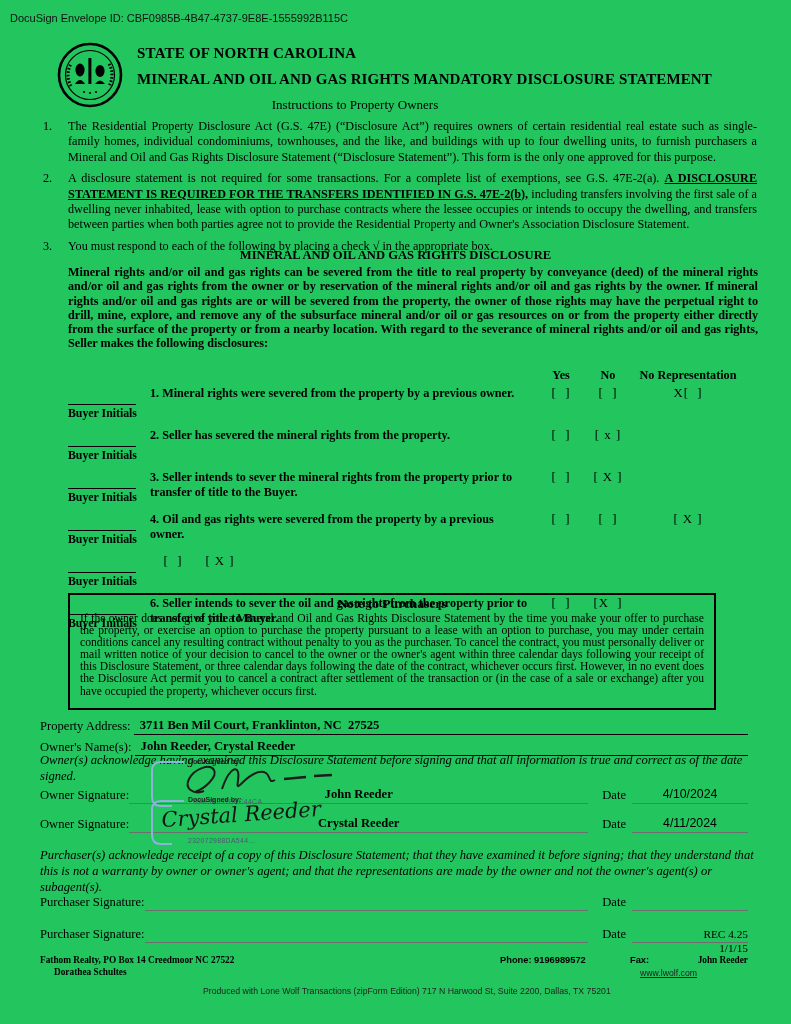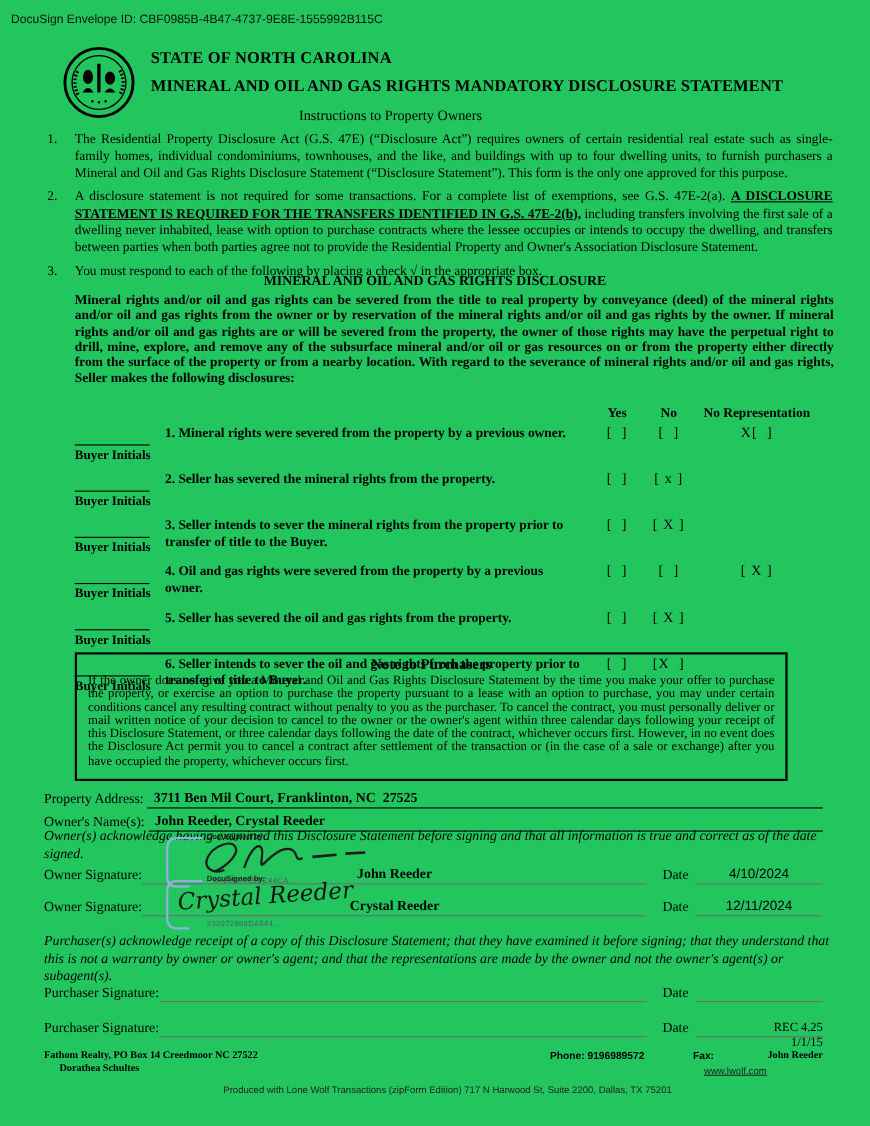--- a/index.html
+++ b/index.html
@@ -182,21 +182,20 @@
       <span class="col-yes cb">[  ]</span>
       <span class="col-no cb">[  ]</span>
       <span class="col-norep cb">[ X ]</span>
     </div>
 
     <div class="trow">
       <span class="initials">
         <span class="initials-line" style="display:block"></span>
         <span class="initials-label" style="display:block">Buyer Initials</span>
       </span>
-      <span class="stmt">5. Seller has severed the oil and gas rights from the property.</span>
       <span class="col-yes cb">[  ]</span>
       <span class="col-no cb">[ X ]</span>
       <span class="col-norep cb"></span>
     </div>
 
     <div class="trow">
       <span class="initials">
         <span class="initials-line" style="display:block"></span>
         <span class="initials-label" style="display:block">Buyer Initials</span>
       </span>
@@ -228,21 +227,21 @@
     <span class="slabel">Owner Signature:</span>
     <span class="sigline"><span>John Reeder</span></span>
     <span class="datelabel">Date</span>
     <span class="dateline"><span>4/10/2024</span></span>
   </div>
 
   <div class="sig-row sig2">
     <span class="slabel">Owner Signature:</span>
     <span class="sigline"><span>Crystal Reeder</span></span>
     <span class="datelabel">Date</span>
-    <span class="dateline"><span>12/11/2024</span></span>
+    <span class="dateline"><span>4/11/2024</span></span>
   </div>
 
   <div class="stamp stamp1">
     <svg width="40" height="50" viewBox="0 0 40 50" style="position:absolute;left:0;top:2">
       <path d="M36,3 H13 Q4,3 4,12 V38 Q4,47 13,47 H24" fill="none" stroke="#8fb2dd" stroke-width="2"></path>
     </svg>
     <span class="ds-label" style="left:40px; top:1px;">DocuSigned by:</span>
     <svg width="215" height="38" viewBox="0 0 215 38" style="position:absolute;left:26px;top:4px">
       <path d="M30,30 C20,34 10,28 15,18 C20,8 36,2 40,9 C44,16 30,28 21,31" fill="none" stroke="#1c1c1c" stroke-width="2"></path>
       <path d="M48,28 C54,10 62,4 64,11 C66,18 60,30 67,23 C76,14 85,8 92,12 C97,15 94,23 101,19" fill="none" stroke="#1c1c1c" stroke-width="2"></path>

